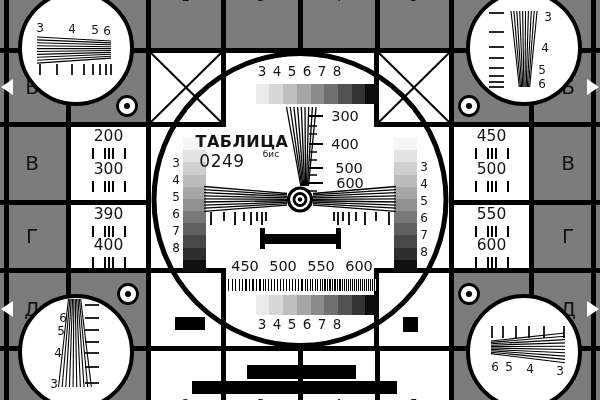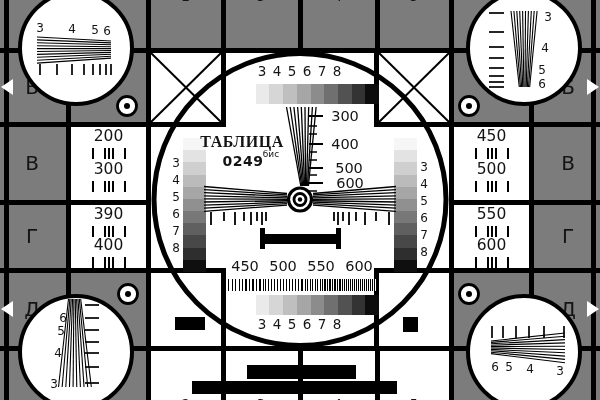--- a/index.html
+++ b/index.html
@@ -195,22 +195,22 @@
       <div class="t" style="left: 176px; top: 197px; font-size: 12px; font-weight: 500; letter-spacing: 0px;">5</div>
       <div class="t" style="left: 176px; top: 214px; font-size: 12px; font-weight: 500; letter-spacing: 0px;">6</div>
       <div class="t" style="left: 176px; top: 231px; font-size: 12px; font-weight: 500; letter-spacing: 0px;">7</div>
       <div class="t" style="left: 176px; top: 248px; font-size: 12px; font-weight: 500; letter-spacing: 0px;">8</div>
       <div class="t" style="left: 424px; top: 167px; font-size: 12px; font-weight: 500; letter-spacing: 0px;">3</div>
       <div class="t" style="left: 424px; top: 184px; font-size: 12px; font-weight: 500; letter-spacing: 0px;">4</div>
       <div class="t" style="left: 424px; top: 201px; font-size: 12px; font-weight: 500; letter-spacing: 0px;">5</div>
       <div class="t" style="left: 424px; top: 218px; font-size: 12px; font-weight: 500; letter-spacing: 0px;">6</div>
       <div class="t" style="left: 424px; top: 235px; font-size: 12px; font-weight: 500; letter-spacing: 0px;">7</div>
       <div class="t" style="left: 424px; top: 252px; font-size: 12px; font-weight: 500; letter-spacing: 0px;">8</div>
-      <div class="t" style="left: 242px; top: 142px; font-size: 16px; font-weight: 600; letter-spacing: 0.5px; font-family: Liberation Serif, serif;">ТАБЛИЦА</div>
-      <div class="t" style="left: 243px; top: 161px; font-size: 14px; font-weight: 700; letter-spacing: 0.5px;">0249</div>
+      <div class="t" style="left: 242px; top: 142px; font-size: 16px; font-weight: 600; letter-spacing: 0.5px;">ТАБЛИЦА</div>
+      <div class="t" style="left: 222px; top: 161px; font-size: 17px; font-weight: 400; letter-spacing: 0.5px;">0249</div>
       <div class="t" style="left: 271px; top: 154px; font-size: 9px; font-weight: 500; letter-spacing: 0px;">бис</div>
       <div class="t" style="left: 345px; top: 116px; font-size: 14.5px; font-weight: 500; letter-spacing: 0px;">300</div>
       <div class="t" style="left: 345px; top: 144px; font-size: 14.5px; font-weight: 500; letter-spacing: 0px;">400</div>
       <div class="t" style="left: 349px; top: 168px; font-size: 14.5px; font-weight: 500; letter-spacing: 0px;">500</div>
       <div class="t" style="left: 350px; top: 183px; font-size: 14.5px; font-weight: 500; letter-spacing: 0px;">600</div>
       <div class="t" style="left: 245px; top: 266px; font-size: 14.5px; font-weight: 500; letter-spacing: 0px;">450</div>
       <div class="t" style="left: 283px; top: 266px; font-size: 14.5px; font-weight: 500; letter-spacing: 0px;">500</div>
       <div class="t" style="left: 321px; top: 266px; font-size: 14.5px; font-weight: 500; letter-spacing: 0px;">550</div>
       <div class="t" style="left: 359px; top: 266px; font-size: 14.5px; font-weight: 500; letter-spacing: 0px;">600</div>
       <div class="blk" style="left: 228px; top: 279px; width: 37px; height: 12px; background: repeating-linear-gradient(90deg, rgb(0, 0, 0) 0px, rgb(0, 0, 0) 1.1px, rgb(255, 255, 255) 1.1px, rgb(255, 255, 255) 3.5px);"></div>

